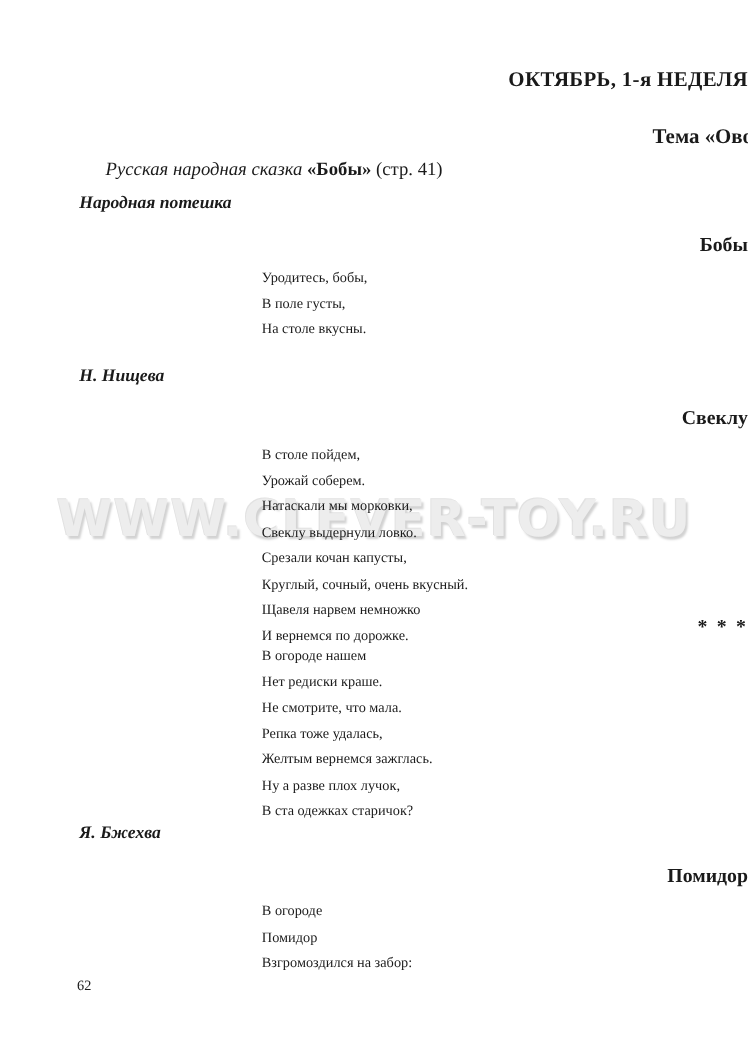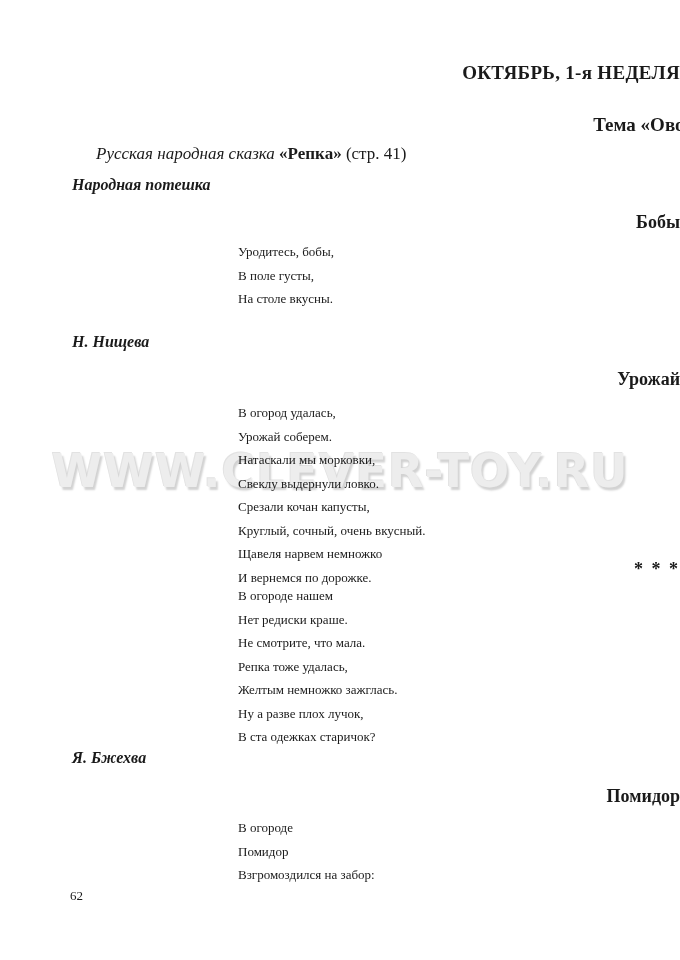--- a/index.html
+++ b/index.html
@@ -104,52 +104,52 @@
 <div class="page">
 
   <div class="abs watermark">WWW.CLEVER-TOY.RU</div>
 
   <div class="abs center main-title">ОКТЯБРЬ, 1-я НЕДЕЛЯ</div>
 
   <div class="abs center theme-title">Тема «Овощи»</div>
 
   <div class="abs reference">
     <span class="ital">Русская народная сказка</span>
-    <span class="bld">«Репка»</span>
+    <span class="bld">«Бобы»</span>
     <span>(стр. 41)</span>
   </div>
 
   <div class="abs author author-1">Народная потешка</div>
   <div class="abs center poem-title title-1">Бобы</div>
   <div class="abs poem poem-1">
       <div>Уродитесь, бобы,</div>
       <div>В поле густы,</div>
       <div>На столе вкусны.</div>
     </div>
 
   <div class="abs author author-2">Н. Нищева</div>
-  <div class="abs center poem-title title-2">Урожай</div>
+  <div class="abs center poem-title title-2">Свеклу</div>
   <div class="abs poem poem-2">
-      <div>В огород удалась,</div>
+      <div>В столе пойдем,</div>
       <div>Урожай соберем.</div>
       <div>Натаскали мы морковки,</div>
       <div>Свеклу выдернули ловко.</div>
       <div>Срезали кочан капусты,</div>
       <div>Круглый, сочный, очень вкусный.</div>
       <div>Щавеля нарвем немножко</div>
       <div>И вернемся по дорожке.</div>
     </div>
 
   <div class="abs center poem-title title-3">* * *</div>
   <div class="abs poem poem-3">
       <div>В огороде нашем</div>
       <div>Нет редиски краше.</div>
       <div>Не смотрите, что мала.</div>
       <div>Репка тоже удалась,</div>
-      <div>Желтым немножко зажглась.</div>
+      <div>Желтым вернемся зажглась.</div>
       <div>Ну а разве плох лучок,</div>
       <div>В ста одежках старичок?</div>
     </div>
 
   <div class="abs author author-4">Я. Бжехва</div>
   <div class="abs center poem-title title-4">Помидор</div>
   <div class="abs poem poem-4">
       <div>В огороде</div>
       <div>Помидор</div>
       <div>Взгромоздился на забор:</div>

